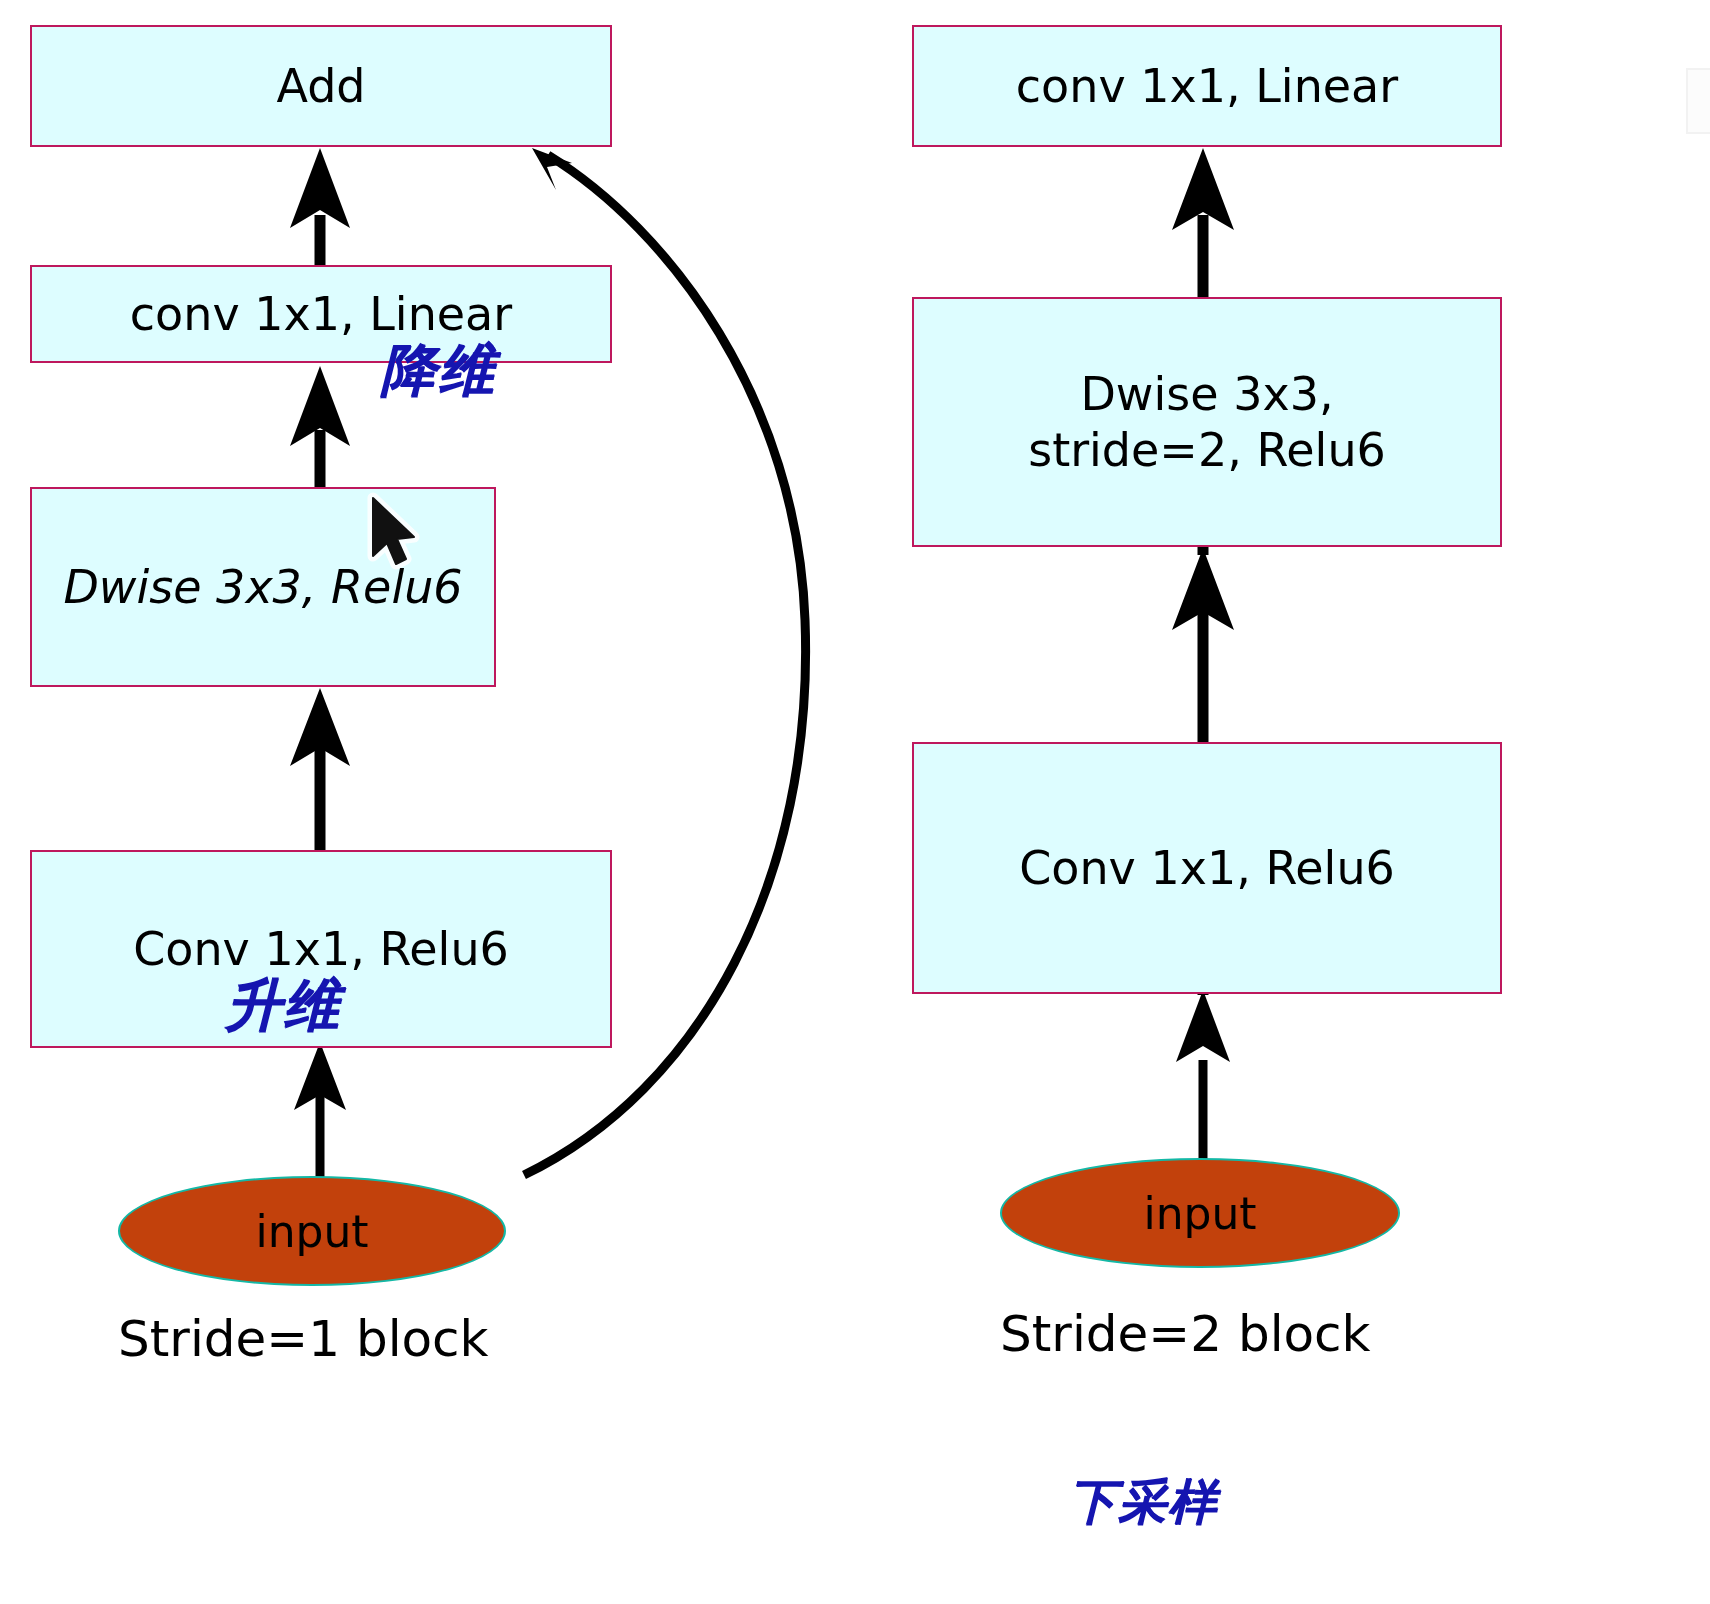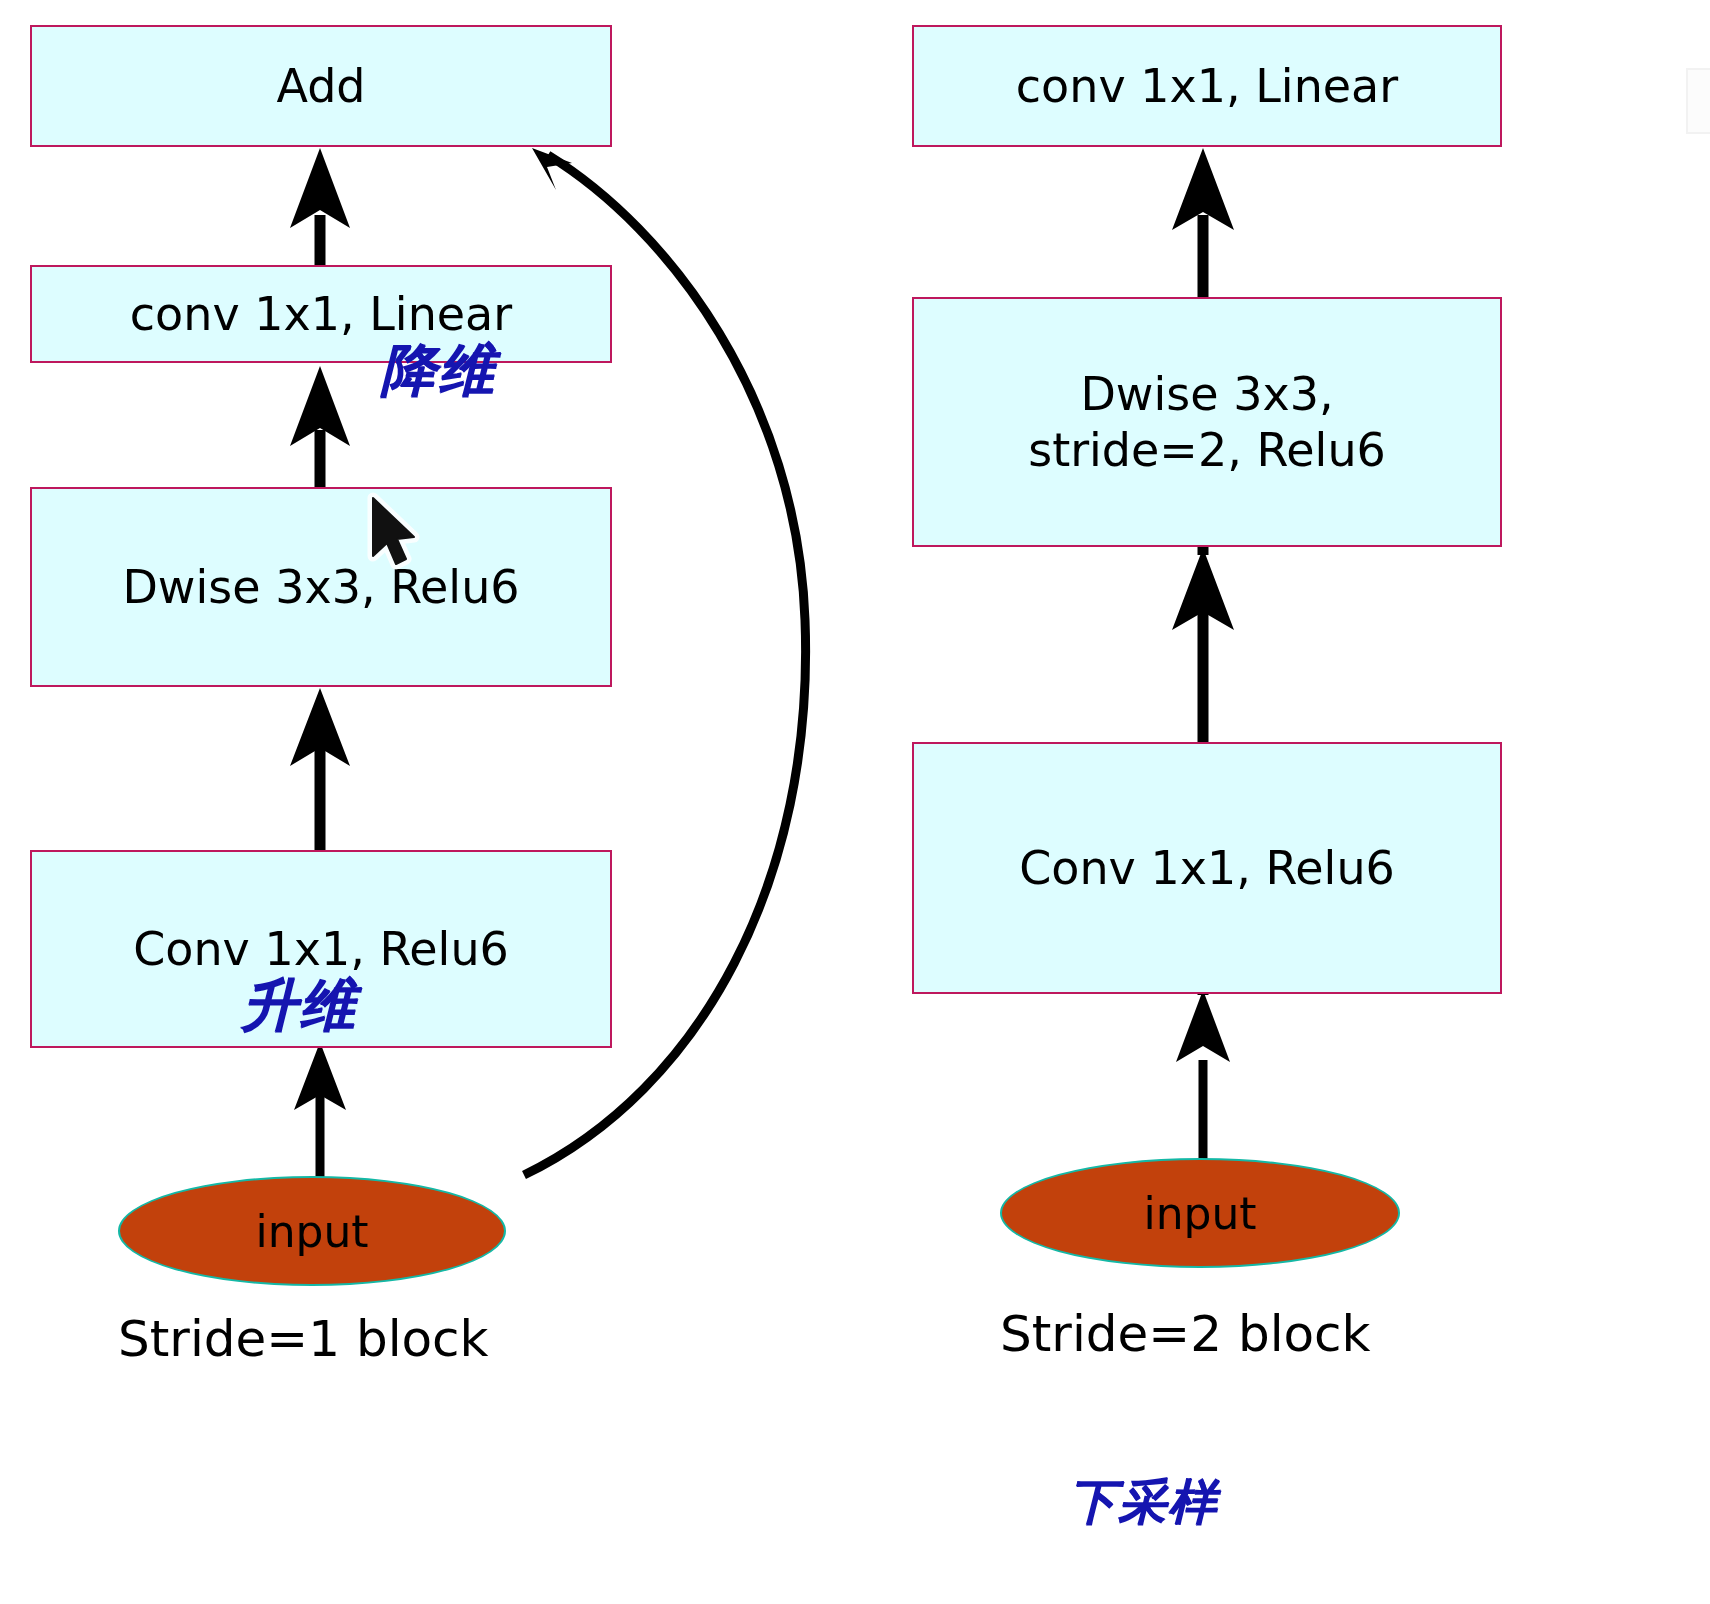--- a/index.html
+++ b/index.html
@@ -137,31 +137,31 @@
     <g>
       <line class="edge-line" x1="1203" y1="555" x2="1203" y2="215" stroke-width="11"></line>
       <polygon class="edge-head" points="1203,148 1172,230 1203,212 1234,230"></polygon>
     </g>
   </svg>
 
   <div class="node-box" style="left:30px; top:25px; width:582px; height:122px;">Add</div>
 
   <div class="node-box" style="left:30px; top:265px; width:582px; height:98px;">conv 1x1, Linear</div>
 
-  <div class="node-box" style="left:30px; top:487px; width:582px; height:200px;">Dwise 3x3, Relu6</div>
+  <div class="node-box" style="left:30px; top:487px; width:466px; height:200px;font-style:italic;">Dwise 3x3, Relu6</div>
 
   <div class="node-box" style="left:30px; top:850px; width:582px; height:198px;">Conv 1x1, Relu6</div>
 
   <div class="node-ellipse" style="left:118px; top:1176px; width:388px; height:110px;">input</div>
 
   <div class="caption" style="left:118px; top:1310px;">Stride=1 block</div>
 
   <div class="hand-note" style="left:380px; top:333px;">降维</div>
 
-  <div class="hand-note" style="left:241px; top:968px;">升维</div>
+  <div class="hand-note" style="left:225px; top:968px;">升维</div>
 
   <div class="node-box" style="left:912px; top:25px; width:590px; height:122px;">conv 1x1, Linear</div>
 
   <div class="node-box" style="left:912px; top:297px; width:590px; height:250px;">Dwise 3x3,
 stride=2, Relu6</div>
 
   <div class="node-box" style="left:912px; top:742px; width:590px; height:252px;">Conv 1x1, Relu6</div>
 
   <div class="node-ellipse" style="left:1000px; top:1158px; width:400px; height:110px;">input</div>
 

